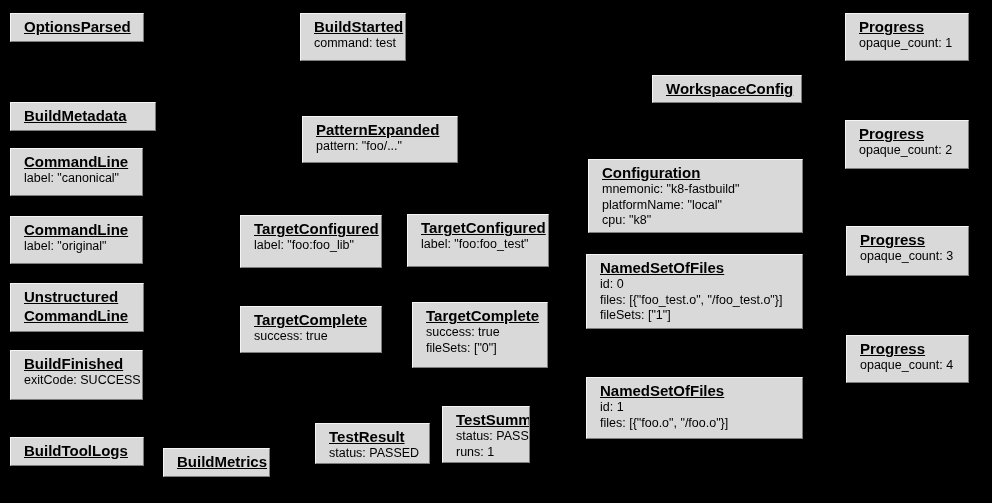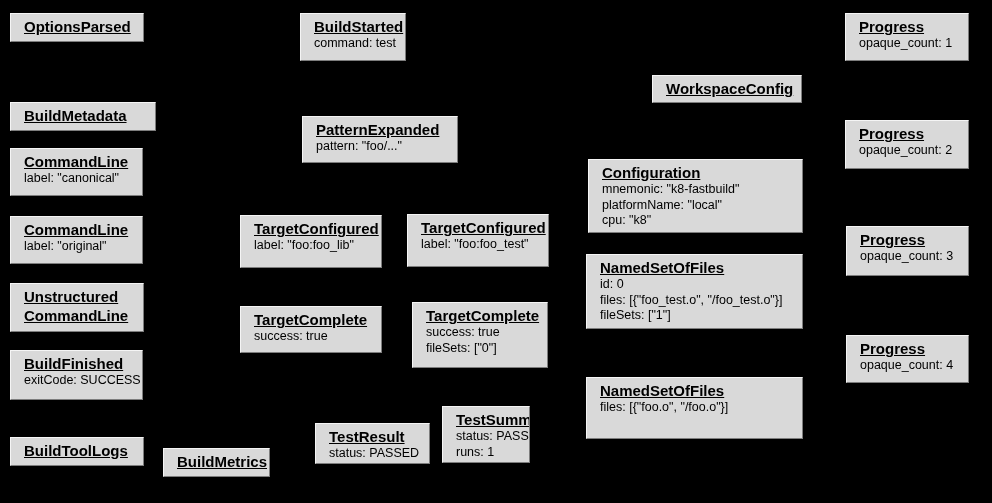--- a/index.html
+++ b/index.html
@@ -114,20 +114,21 @@
       <div class="node-line">cpu: "k8"</div>
     </div>
     <div class="node" style="left: 586px; top: 254px; width: 217px; height: 75px;">
       <div class="node-title">NamedSetOfFiles</div>
       <div class="node-line">id: 0</div>
       <div class="node-line">files: [{"foo_test.o", "/foo_test.o"}]</div>
       <div class="node-line">fileSets: ["1"]</div>
     </div>
     <div class="node" style="left: 586px; top: 377px; width: 217px; height: 62px;">
       <div class="node-title">NamedSetOfFiles</div>
+      <div class="node-line">id: 1</div>
       <div class="node-line">files: [{"foo.o", "/foo.o"}]</div>
     </div>
     <div class="node" style="left: 845px; top: 13px; width: 124px; height: 48px;">
       <div class="node-title">Progress</div>
       <div class="node-line">opaque_count: 1</div>
     </div>
     <div class="node" style="left: 845px; top: 120px; width: 124px; height: 49px;">
       <div class="node-title">Progress</div>
       <div class="node-line">opaque_count: 2</div>
     </div>

